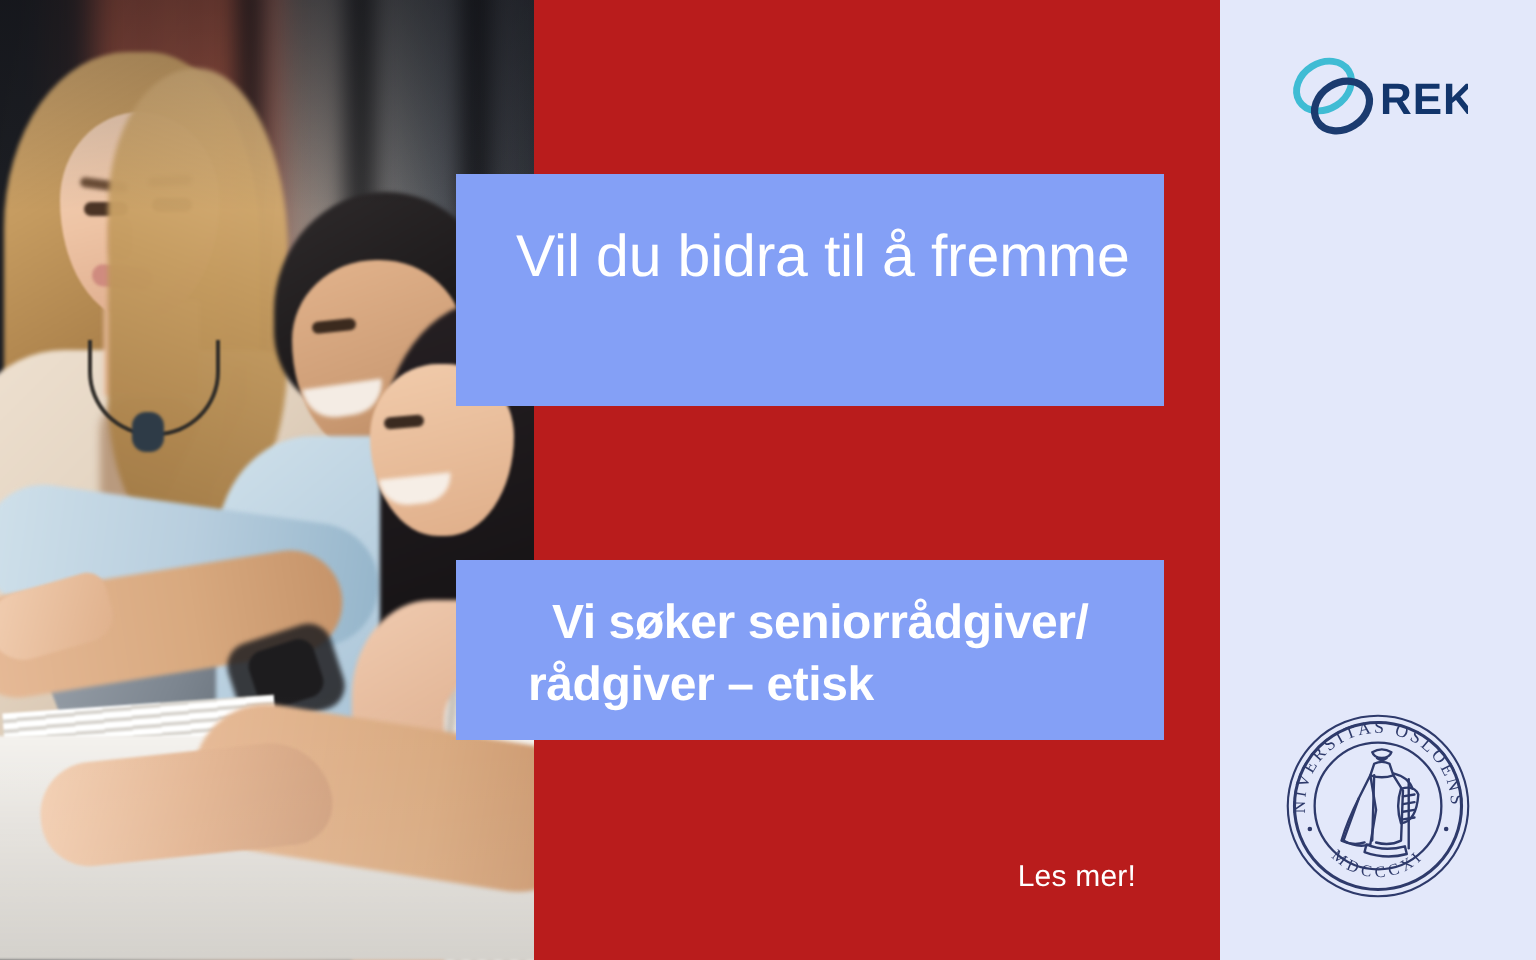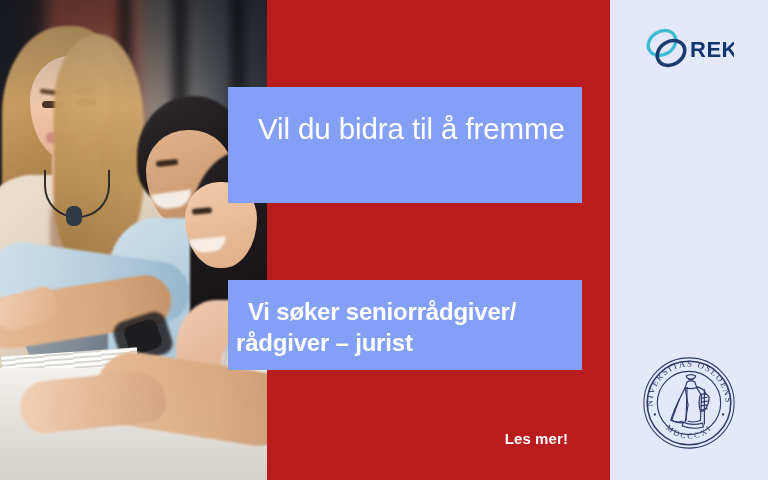--- a/index.html
+++ b/index.html
@@ -357,40 +357,40 @@
     letter-spacing: -0.1px;
     white-space: nowrap;
   }
 
   .job-box {
     position: absolute;
     left: 228px; top: 280px;
     width: 354px; height: 90px;
     background: #84A0F6;
     box-sizing: border-box;
-    padding: 16px 20px 0 20px;
+    padding: 16px 20px 0 48px;
   }
   .job-box .line {
     color: #ffffff;
     font-size: 24px;
     line-height: 31px;
     font-weight: bold;
     letter-spacing: -0.2px;
     white-space: nowrap;
   }
   .job-box .line.second { margin-left: -12px; }
 
   .cta {
     position: absolute;
     left: 228px; top: 430px;
     width: 340px;
     text-align: right;
     color: #ffffff;
     font-size: 15px;
-    font-weight: bold;
+    font-weight: normal;
     letter-spacing: 0.1px;
     cursor: pointer;
   }
 </style>
 </head>
 <body>
 
 <div class="banner">
 
   <div class="photo">
@@ -494,18 +494,18 @@
       </g>
     </svg>
   </div>
 
   <div class="headline-box">
     <div class="line">Vil du bidra til å fremme</div>
   </div>
 
   <div class="job-box">
     <div class="line">Vi søker seniorrådgiver/</div>
-    <div class="line second">rådgiver – jurist</div>
+    <div class="line second">rådgiver – etisk</div>
   </div>
 
   <div class="cta">Les mer!</div>
 
 </div>
 
 </body></html>

